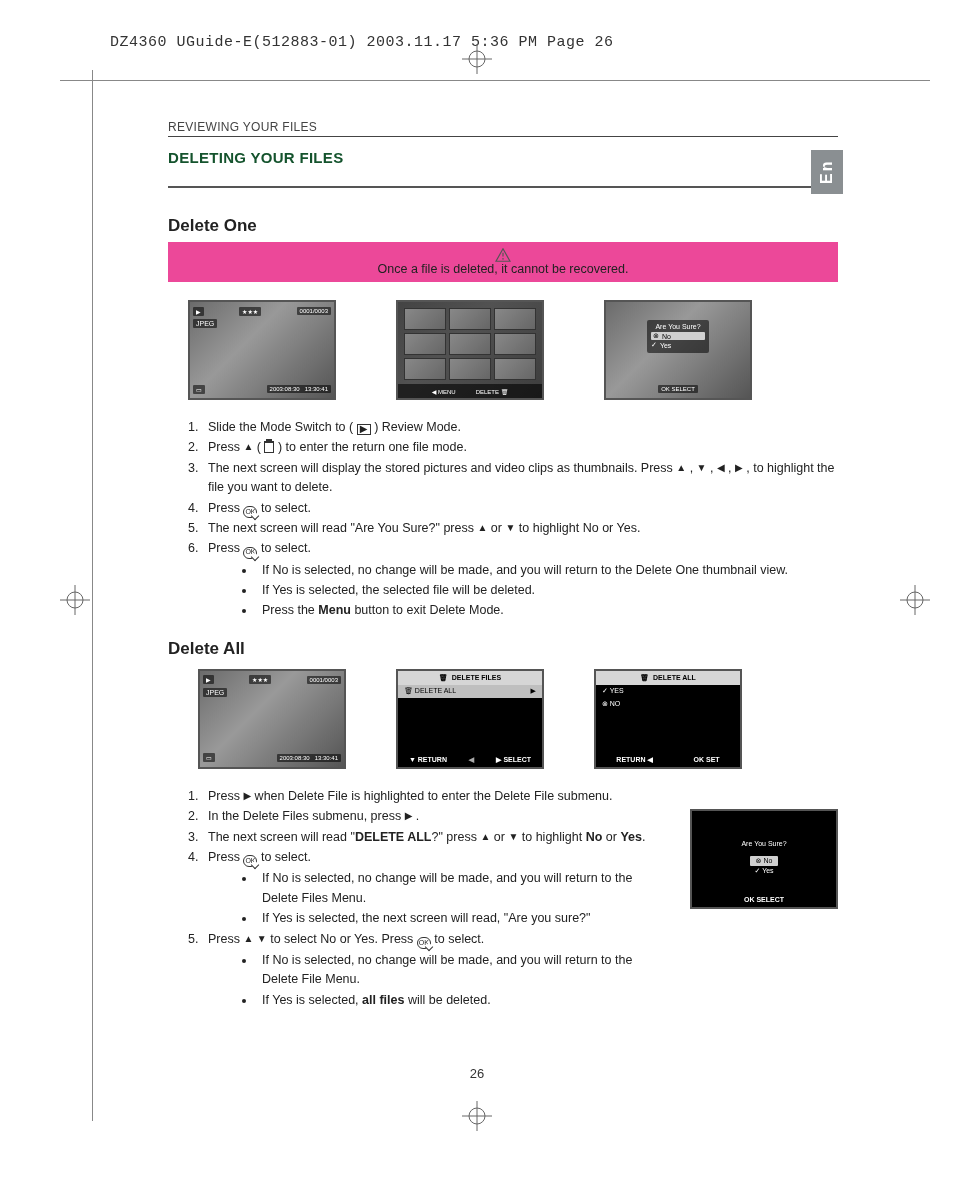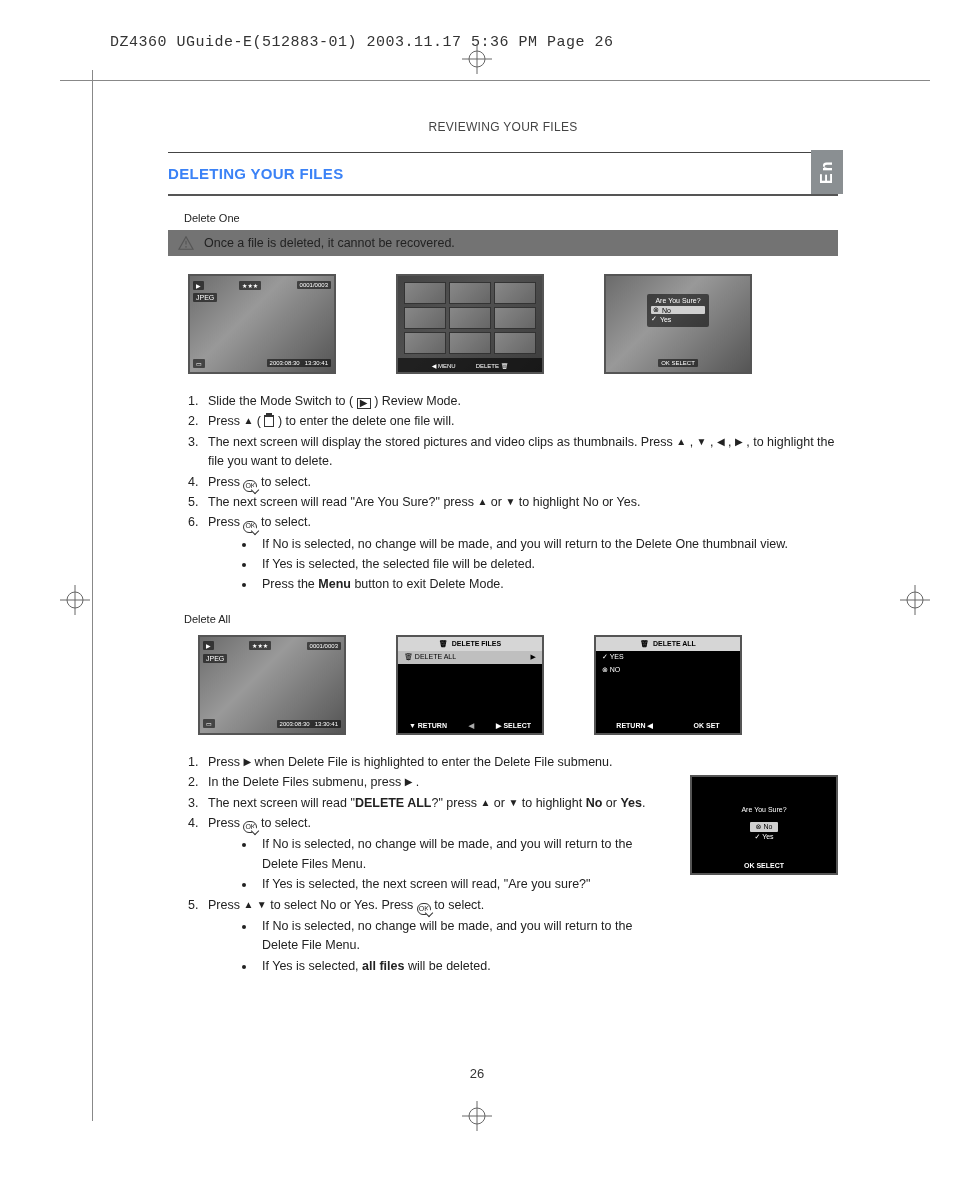--- a/index.html
+++ b/index.html
@@ -37,43 +37,44 @@
   .regmark-right { right: 24px; }
   .vline-left { position: absolute; left: 92px; top: 70px; bottom: 60px; width: 1px; background: #888; }
   .hline-top  { position: absolute; left: 60px; right: 24px; top: 80px; height: 1px; background: #888; }
   .content {
     position: absolute;
     left: 168px;
     top: 120px;
     width: 670px;
   }
   .top-rule { border-top: 1px solid #444; margin-bottom: 4px; }
-  .breadcrumb { text-align: center; font-size: 12px; color: #444; letter-spacing: 0.3px; margin-bottom: 18px; }
+  .breadcrumb { text-align: left; font-size: 12px; color: #444; letter-spacing: 0.3px; margin-bottom: 2px; }
   .lang-tab {
     position: absolute; right: -5px; top: 30px;
     width: 32px; height: 44px;
     background: #8a8f92; color: #fff;
     display: flex; align-items: center; justify-content: center;
     font-weight: bold; font-size: 16px;
     writing-mode: vertical-rl; transform: rotate(180deg);
     letter-spacing: 2px;
   }
   h2.section-title {
-    font-size: 15px; font-weight: bold; color: #3b82f6;
-    border-bottom: 2px solid #555; padding-bottom: 12px;
-    margin-top: 12px; margin-bottom: 16px;
+    font-size: 15px; font-weight: bold; color: #14532d;
+    border-bottom: 2px solid #555; padding-bottom: 20px;
+    margin-top: 12px; margin-bottom: 28px;
     letter-spacing: 0.3px;
   }
-  .subhead { font-size: 11px; font-weight: normal; margin: 10px 16px 6px; }
+  .subhead { font-size: 17px; font-weight: bold; margin: 10px 0 6px; }
   .warning-bar {
-    background: #737373;
+    background: #ec4899;
     padding: 6px 10px;
     font-size: 12.5px;
-    display: flex; align-items: center; gap: 10px;
+    display: flex; align-items: center; 
     margin-bottom: 18px;
+    flex-direction: column;
   }
   .warn-icon { width: 16px; height: 14px; flex: none; }
   .screenrow { display: flex; gap: 60px; margin: 10px 20px 18px; }
   .screenrow.narrow { gap: 50px; margin-left: 30px; }
   .screenshot {
     width: 148px; height: 100px;
     border: 2px solid #555;
     background: #333;
     position: relative;
     font-size: 7px; color: #fff;
@@ -248,21 +249,21 @@
       <div class="botbar" style="justify-content:center;">
           <span class="chip">OK <span>SELECT</span></span>
         </div>
     </div>
   </div>
 
   <ol class="steps">
     <li><span>Slide the Mode Switch to ( </span><span class="play-box">
           <span class="tri">▶</span>
         </span><span> ) Review Mode.</span></li>
-    <li><span>Press </span><span class="tri">▲</span><span> ( </span><span class="trash"></span><span> ) to enter the delete one file will.</span></li>
+    <li><span>Press </span><span class="tri">▲</span><span> ( </span><span class="trash"></span><span> ) to enter the return one file mode.</span></li>
     <li><span>The next screen will display the stored pictures and video clips as thumbnails. Press </span><span class="tri">▲</span><span> , </span><span class="tri">▼</span><span> , </span><span class="tri">◀</span><span> , </span><span class="tri">▶</span><span> , to highlight the file you want to delete.</span></li>
     <li><span>Press </span><span class="ok-icon">OK</span><span> to select.</span></li>
     <li><span>The next screen will read "Are You Sure?" press </span><span class="tri">▲</span><span> or </span><span class="tri">▼</span><span> to highlight No or Yes.</span></li>
     <li><span>Press </span><span class="ok-icon">OK</span><span> to select.</span>
       <ul class="bullets" style="margin-top:2px;">
         <li>If No is selected, no change will be made, and you will return to the Delete One thumbnail view.</li>
         <li>If Yes is selected, the selected file will be deleted.</li>
         <li><span>Press the </span><b>Menu</b><span> button to exit Delete Mode.</span></li>
       </ul>
     </li>

